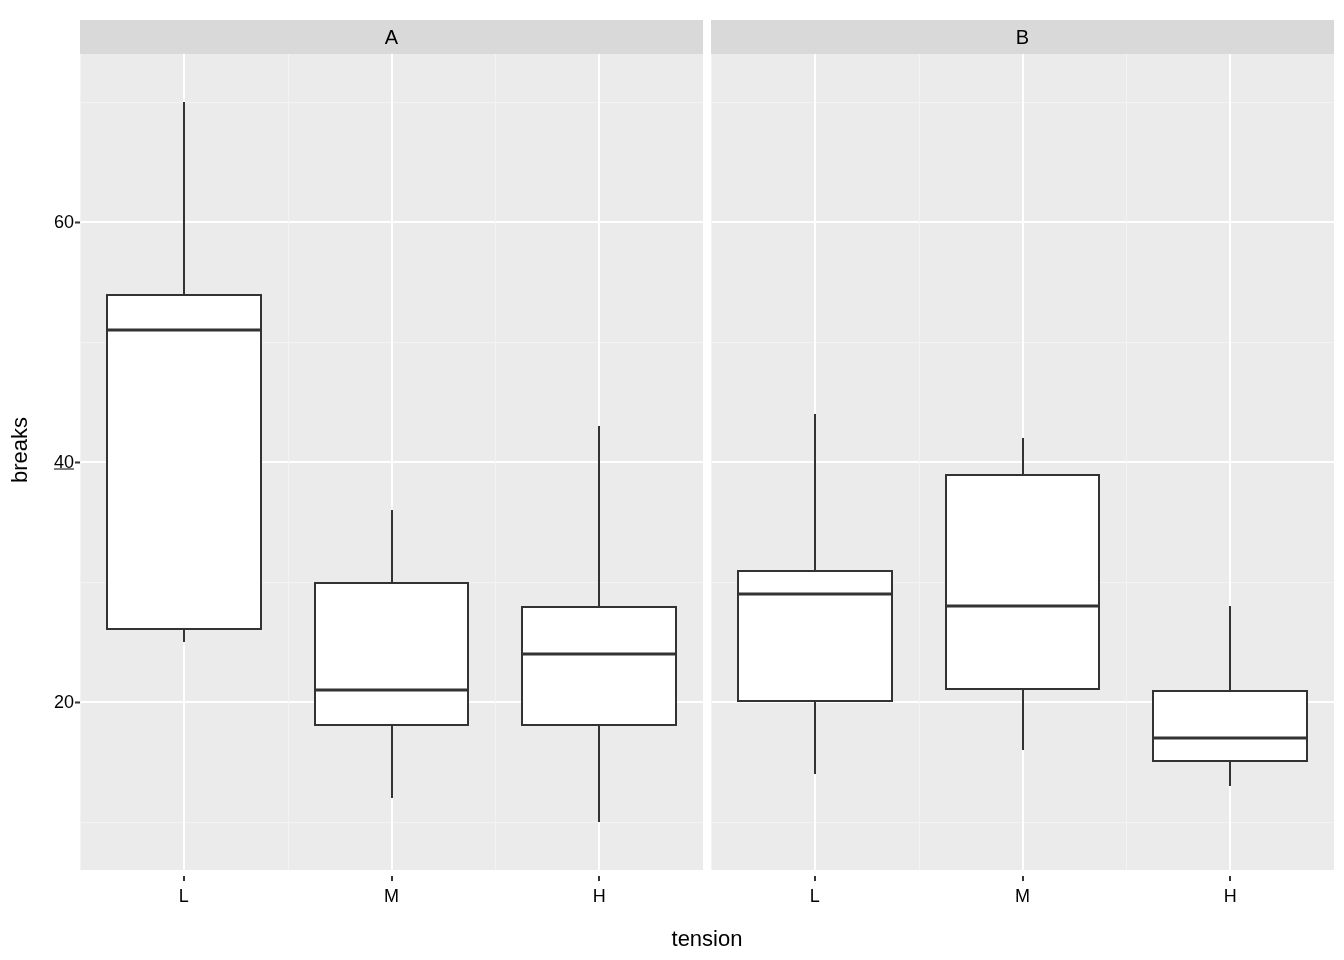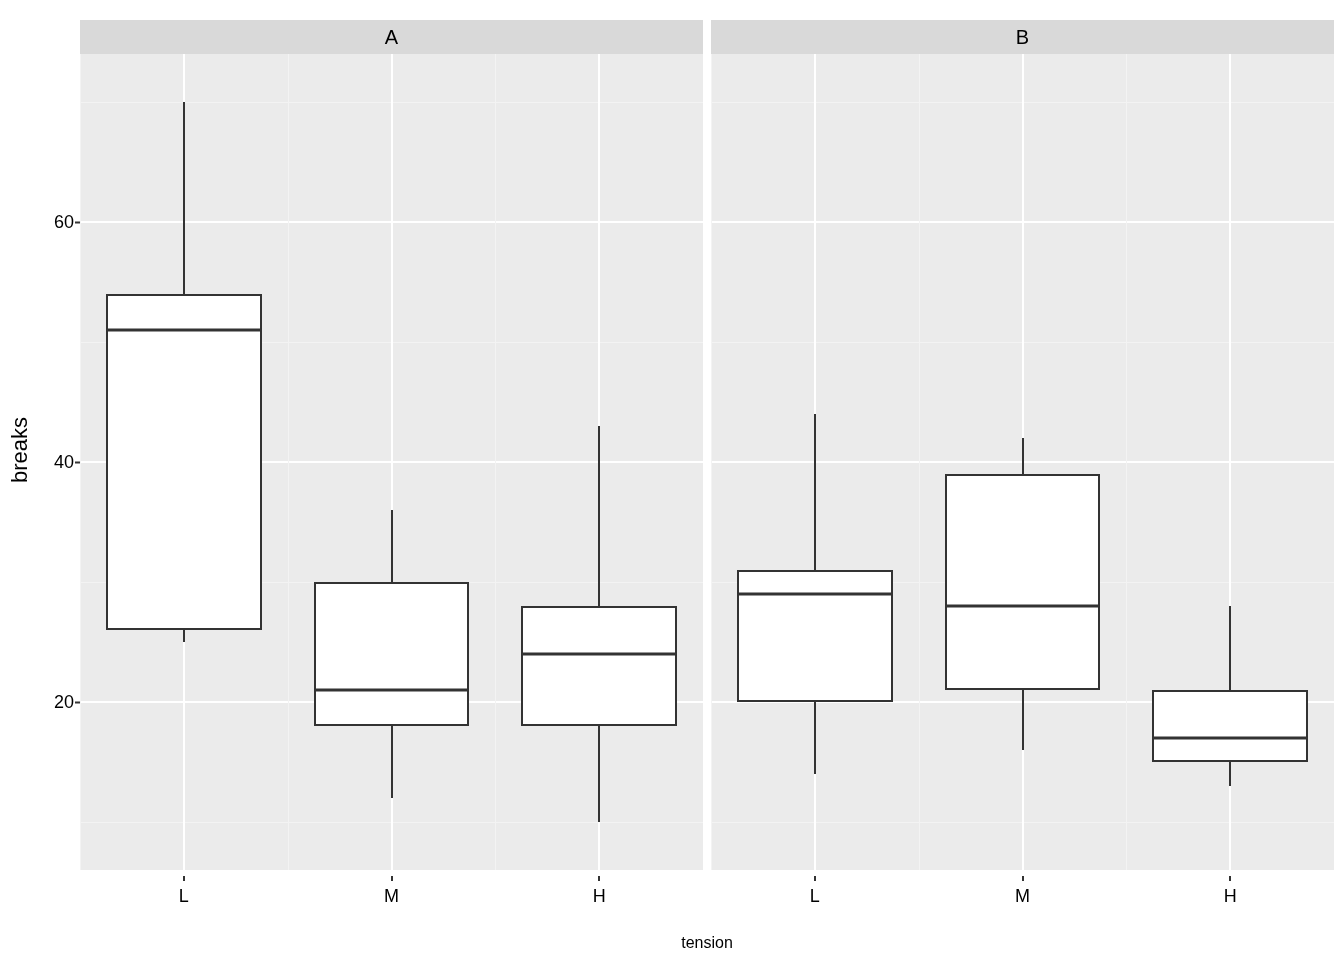--- a/index.html
+++ b/index.html
@@ -27,21 +27,21 @@
   .ylabel span {
     transform: rotate(-90deg);
     font-size: 22px;
   }
   .xlabel {
     position: absolute;
     left: 80px;
     right: 10px;
     bottom: 8px;
     text-align: center;
-    font-size: 16px;
+    font-size: 22px;
   }
   .yticks {
     position: absolute;
     left: 40px;
     top: 20px;
     bottom: 90px;
     width: 34px;
   }
   .ytick {
     position: absolute;
@@ -145,21 +145,21 @@
 <body>
 
 <div class="figure">
 
   <div class="ylabel">
     <span>breaks</span>
   </div>
 
   <div class="yticks" id="yticks">
       <div class="ytick" style="top: 682px;">20<div class="ytick-mark"></div></div>
-      <div class="ytick" style="top: 442px;">40<div class="ytick-mark"></div></div>
+      <div class="ytick" style="top: 442px; text-decoration: underline;">40<div class="ytick-mark"></div></div>
       <div class="ytick" style="top: 202px;">60<div class="ytick-mark"></div></div>
     </div>
 
   <div class="panels" id="panels">
       <div class="panel-col">
         <div class="facet-strip">A</div>
         <div class="plot">
           <div class="gridline-major" style="left: 0px; right: 0px; height: 2px; top: 79.4118%; transform: translateY(-1px);"></div>
           <div class="gridline-major" style="left: 0px; right: 0px; height: 2px; top: 50%; transform: translateY(-1px);"></div>
           <div class="gridline-major" style="left: 0px; right: 0px; height: 2px; top: 20.5882%; transform: translateY(-1px);"></div>

